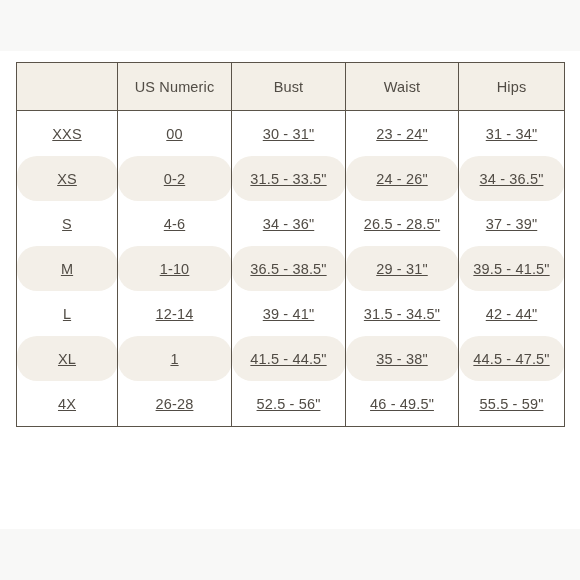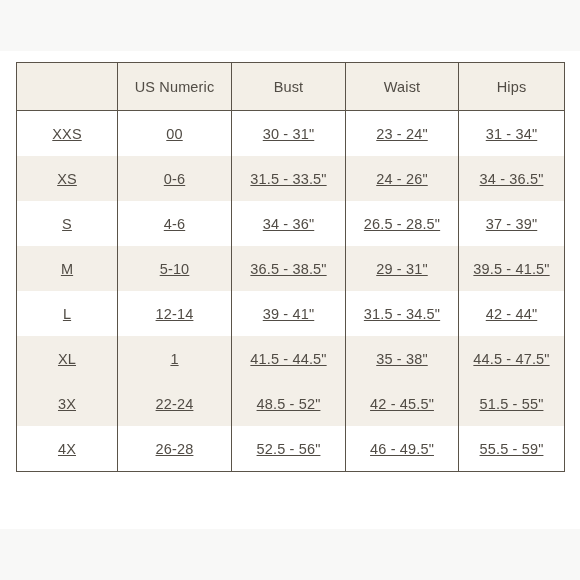--- a/index.html
+++ b/index.html
@@ -88,21 +88,21 @@
   }
 
   table.size-chart tbody td {
     height: 45px;
     text-decoration: underline;
   }
   table.size-chart tbody td.first-col { border-left: none; }
   table.size-chart tbody td.last-col  { border-right: none; }
 
   table.size-chart tbody tr.odd  td { background: #ffffff; }
-  table.size-chart tbody tr.even td { background: #f3efe8; }
+  table.size-chart tbody tr.even td { background: #f3efe8; border-radius: 20px; }
 </style>
 </head>
 <body>
 
 <div id="page">
 
   <div class="band-top"></div>
 
   <div class="table-wrap">
     <table class="size-chart">
@@ -125,60 +125,53 @@
       <tbody id="chart-body">
           <tr class="odd">
             <td class="first-col">XXS</td>
             <td>00</td>
             <td>30 - 31"</td>
             <td>23 - 24"</td>
             <td class="last-col">31 - 34"</td>
           </tr>
           <tr class="even">
             <td class="first-col">XS</td>
-            <td>0-6</td>
+            <td>0-2</td>
             <td>31.5 - 33.5"</td>
             <td>24 - 26"</td>
             <td class="last-col">34 - 36.5"</td>
           </tr>
           <tr class="odd">
             <td class="first-col">S</td>
             <td>4-6</td>
             <td>34 - 36"</td>
             <td>26.5 - 28.5"</td>
             <td class="last-col">37 - 39"</td>
           </tr>
           <tr class="even">
             <td class="first-col">M</td>
-            <td>5-10</td>
+            <td>1-10</td>
             <td>36.5 - 38.5"</td>
             <td>29 - 31"</td>
             <td class="last-col">39.5 - 41.5"</td>
           </tr>
           <tr class="odd">
             <td class="first-col">L</td>
             <td>12-14</td>
             <td>39 - 41"</td>
             <td>31.5 - 34.5"</td>
             <td class="last-col">42 - 44"</td>
           </tr>
           <tr class="even">
             <td class="first-col">XL</td>
             <td>1</td>
             <td>41.5 - 44.5"</td>
             <td>35 - 38"</td>
             <td class="last-col">44.5 - 47.5"</td>
           </tr>
-          <tr class="even">
-            <td class="first-col">3X</td>
-            <td>22-24</td>
-            <td>48.5 - 52"</td>
-            <td>42 - 45.5"</td>
-            <td class="last-col">51.5 - 55"</td>
-          </tr>
           <tr class="odd">
             <td class="first-col">4X</td>
             <td>26-28</td>
             <td>52.5 - 56"</td>
             <td>46 - 49.5"</td>
             <td class="last-col">55.5 - 59"</td>
           </tr>
         </tbody>
     </table>
   </div>

